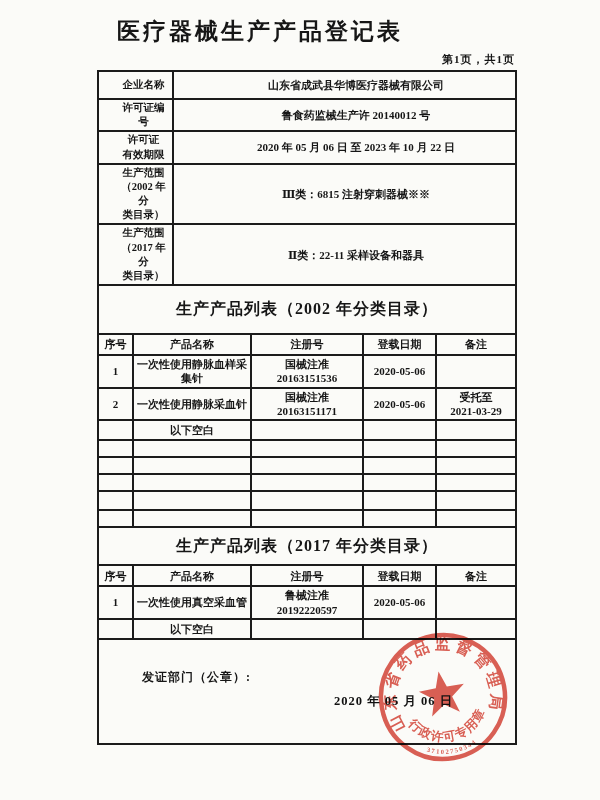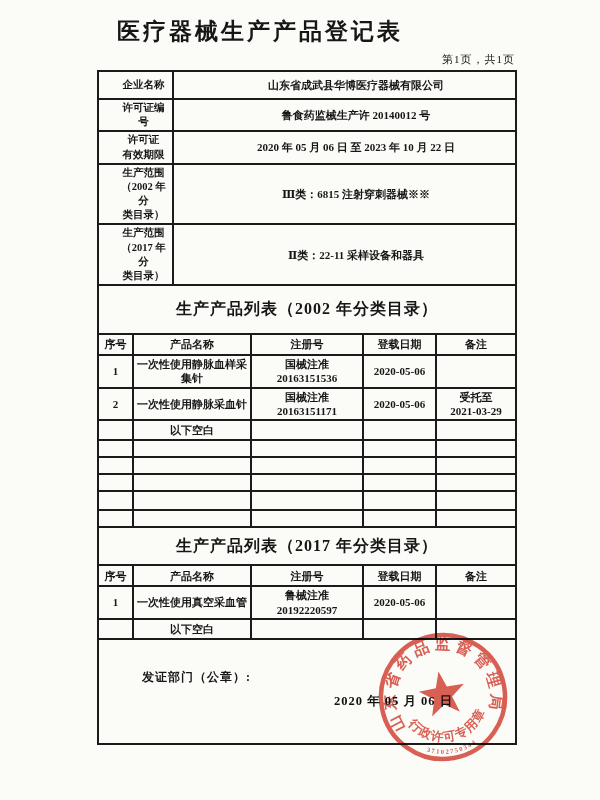--- a/index.html
+++ b/index.html
@@ -8,21 +8,21 @@
     background:#fbfbf8;
     font-family:"Liberation Serif","DejaVu Serif",serif;
     color:#161616;
   }
   .page-title{
     position:absolute;top:16px;left:0;width:520px;text-align:center;
     font-size:23px;font-weight:bold;letter-spacing:3px;
   }
   .page-info{
     position:absolute;top:52px;left:97px;width:418px;text-align:right;
-    font-size:11px;font-weight:normal;letter-spacing:1px;
+    font-size:11px;font-weight:bold;letter-spacing:1px;
   }
   .form{position:absolute;left:97px;top:70px;width:420px;}
   .form table{
     width:100%;border-collapse:collapse;table-layout:fixed;
   }
   .form table + table{margin-top:-2px;}
   .form td{
     border:2px solid #1b1b1b;
     font-size:11px;font-weight:bold;color:#161616;
     text-align:center;vertical-align:middle;

